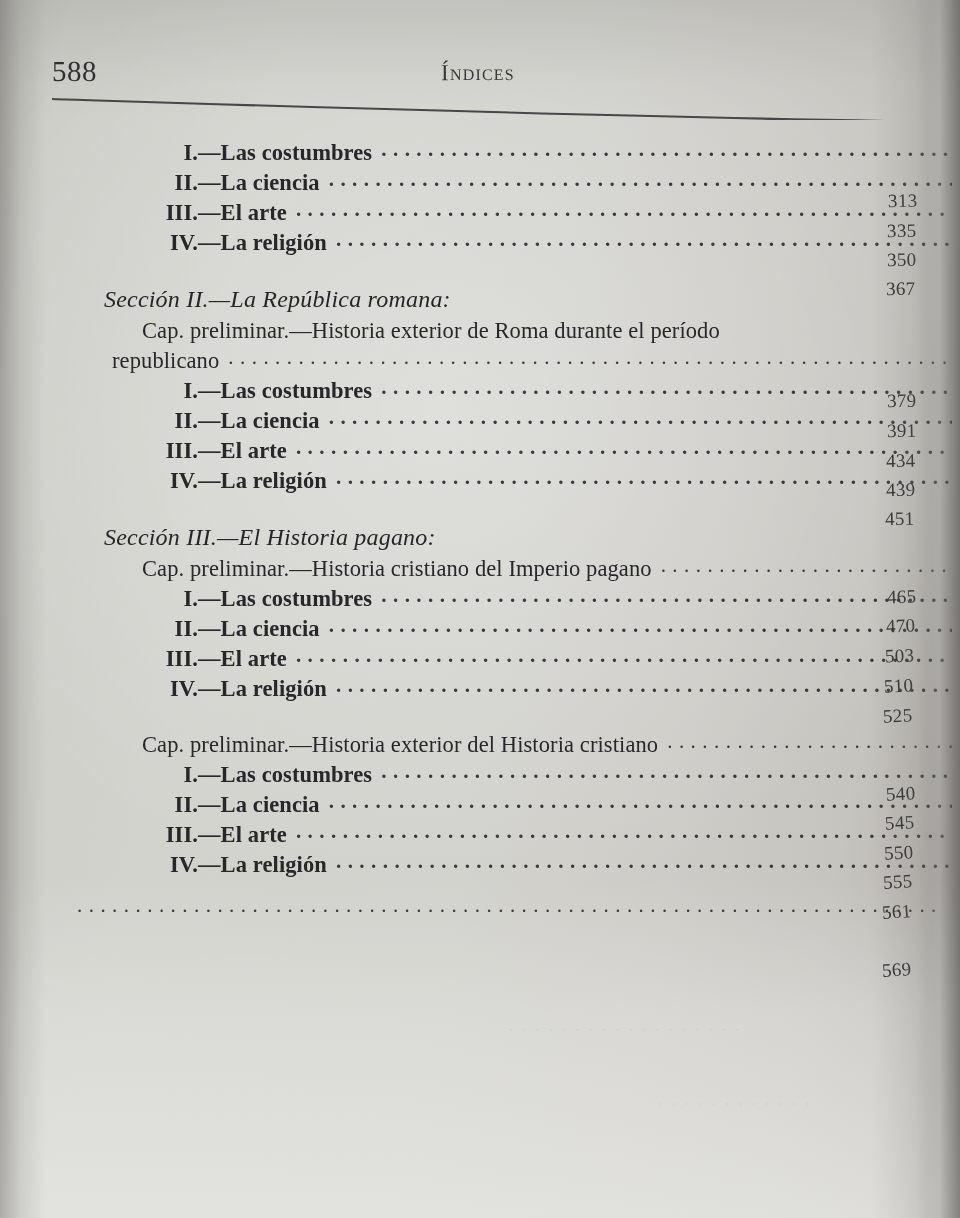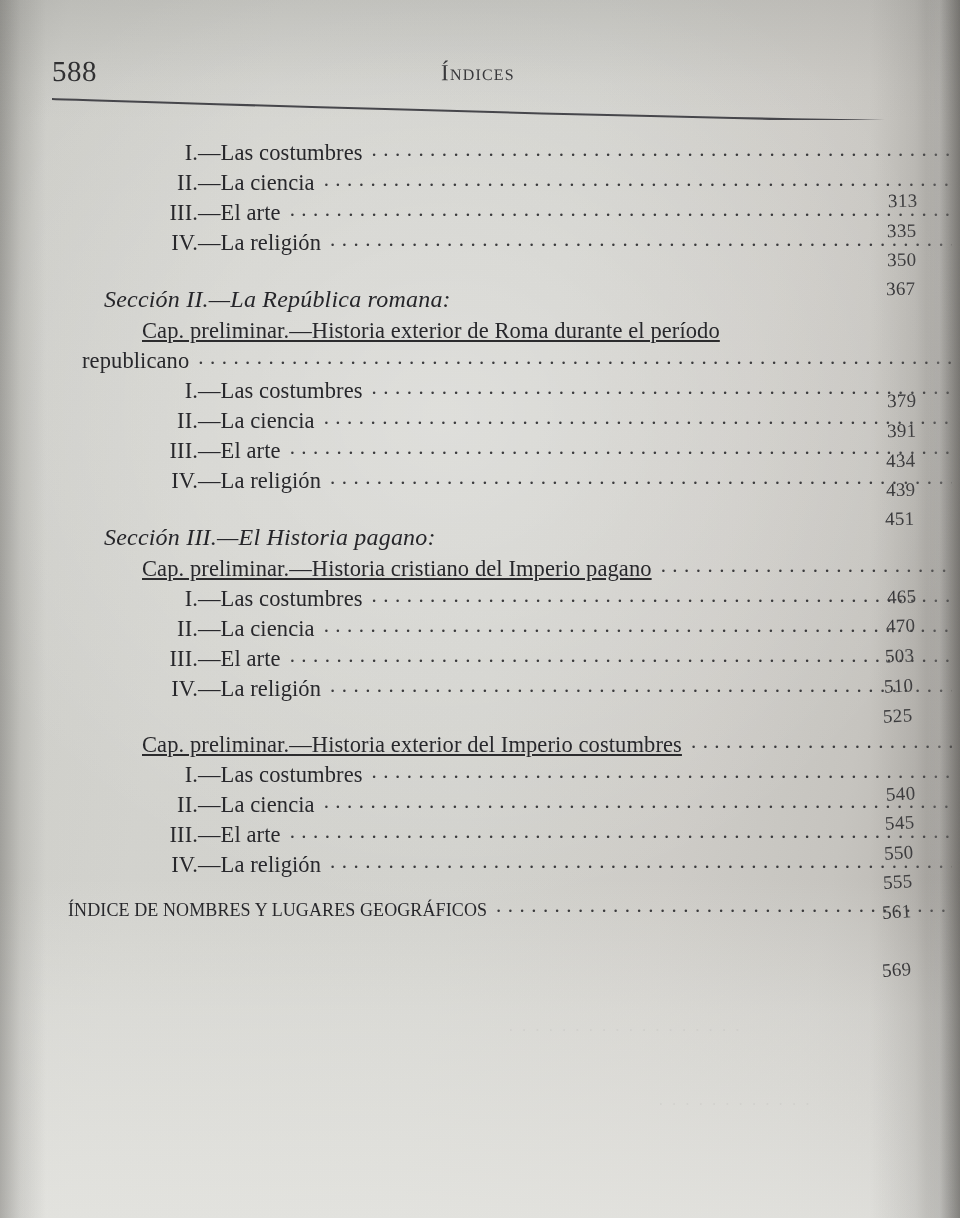--- a/index.html
+++ b/index.html
@@ -160,42 +160,41 @@
     position: absolute;
     left: 0;
     bottom: -2px;
     white-space: nowrap;
     font-size: 21px;
     letter-spacing: 0.6px;
     color: #3a3a3c;
   }
 
   
-  .sub { padding-left: 0; }
+  .sub { padding-left: 0; font-weight: bold; }
   .sub .num {
     display: inline-block;
     width: 66px;
     text-align: right;
     font-size: 22.5px;
   }
 
   .section-head {
     font-style: italic;
     font-size: 24px;
     color: #242428;
     margin-left: 104px;
     height: 32px;
     letter-spacing: 0.2px;
   }
   .cap-line {
     margin-left: 142px;
-    text-decoration: underline;
   }
   .cap-cont {
-    margin-left: 82px;
+    margin-left: 112px;
   }
   .roman-line {
     margin-left: 132px;
   }
   .index-final {
     margin-left: 68px;
     font-size: 18px;
     font-variant: small-caps;
     letter-spacing: 0.4px;
   }
@@ -313,21 +312,21 @@
       <div class="entry sub roman-line">
         <span class="label"><span class="num">IV.</span><span>—</span><span>La religión</span></span>
         <span class="leader"></span>
       </div>
     </div>
 
     <div class="blk-gap-1"></div>
 
     <div class="block">
       <div class="entry cap-line">
-        <span class="label">Cap. preliminar.—Historia exterior del Imperio costumbres</span>
+        <span class="label">Cap. preliminar.—Historia exterior del Historia cristiano</span>
         <span class="leader"></span>
       </div>
       <div class="entry sub roman-line">
         <span class="label"><span class="num">I.</span><span>—</span><span>Las costumbres</span></span>
         <span class="leader"></span>
       </div>
       <div class="entry sub roman-line">
         <span class="label"><span class="num">II.</span><span>—</span><span>La  ciencia</span></span>
         <span class="leader"></span>
       </div>
@@ -335,21 +334,20 @@
         <span class="label"><span class="num">III.</span><span>—</span><span>El  arte</span></span>
         <span class="leader"></span>
       </div>
       <div class="entry sub roman-line">
         <span class="label"><span class="num">IV.</span><span>—</span><span>La religión</span></span>
         <span class="leader"></span>
       </div>
     </div>
 
     <div class="entry index-final" style="margin-top: 14px;">
-      <span class="label" style="font-size:18px;">ÍNDICE DE NOMBRES Y LUGARES GEOGRÁFICOS</span>
       <span class="leader"></span>
     </div>
   </div>
 
   <div class="folio-column">
     <span class="pg" style="top:190px;  left:4px;  transform:rotate(-1.0deg);">313</span>
     <span class="pg" style="top:220px;  left:3px;  transform:rotate(-1.0deg);">335</span>
     <span class="pg" style="top:249px;  left:3px;  transform:rotate(-1.2deg);">350</span>
     <span class="pg" style="top:278px;  left:2px;  transform:rotate(-1.2deg);">367</span>
 

